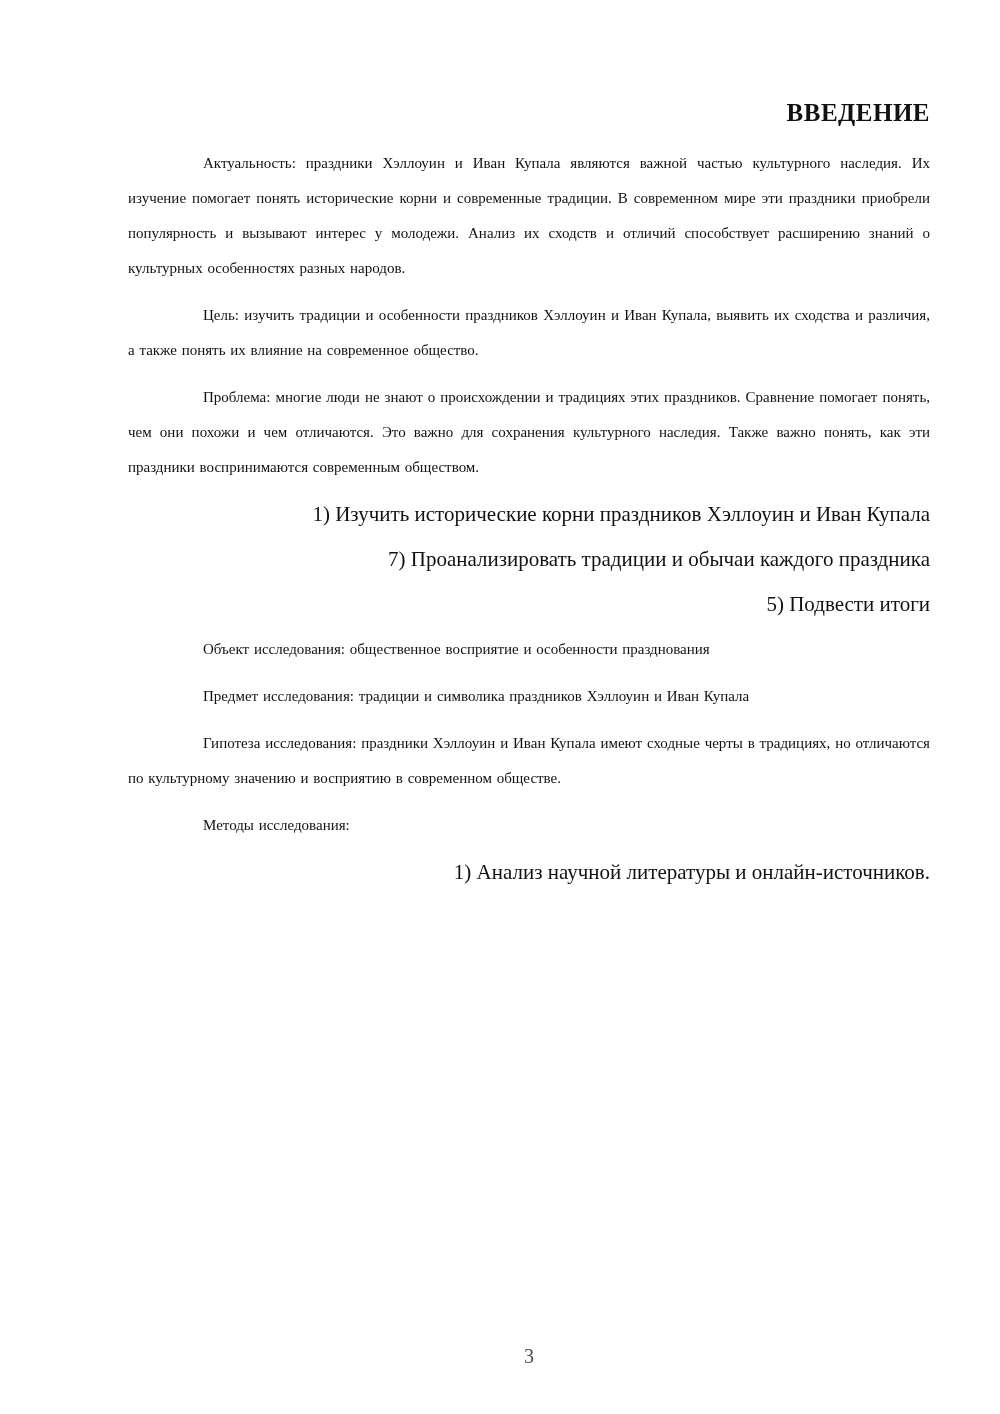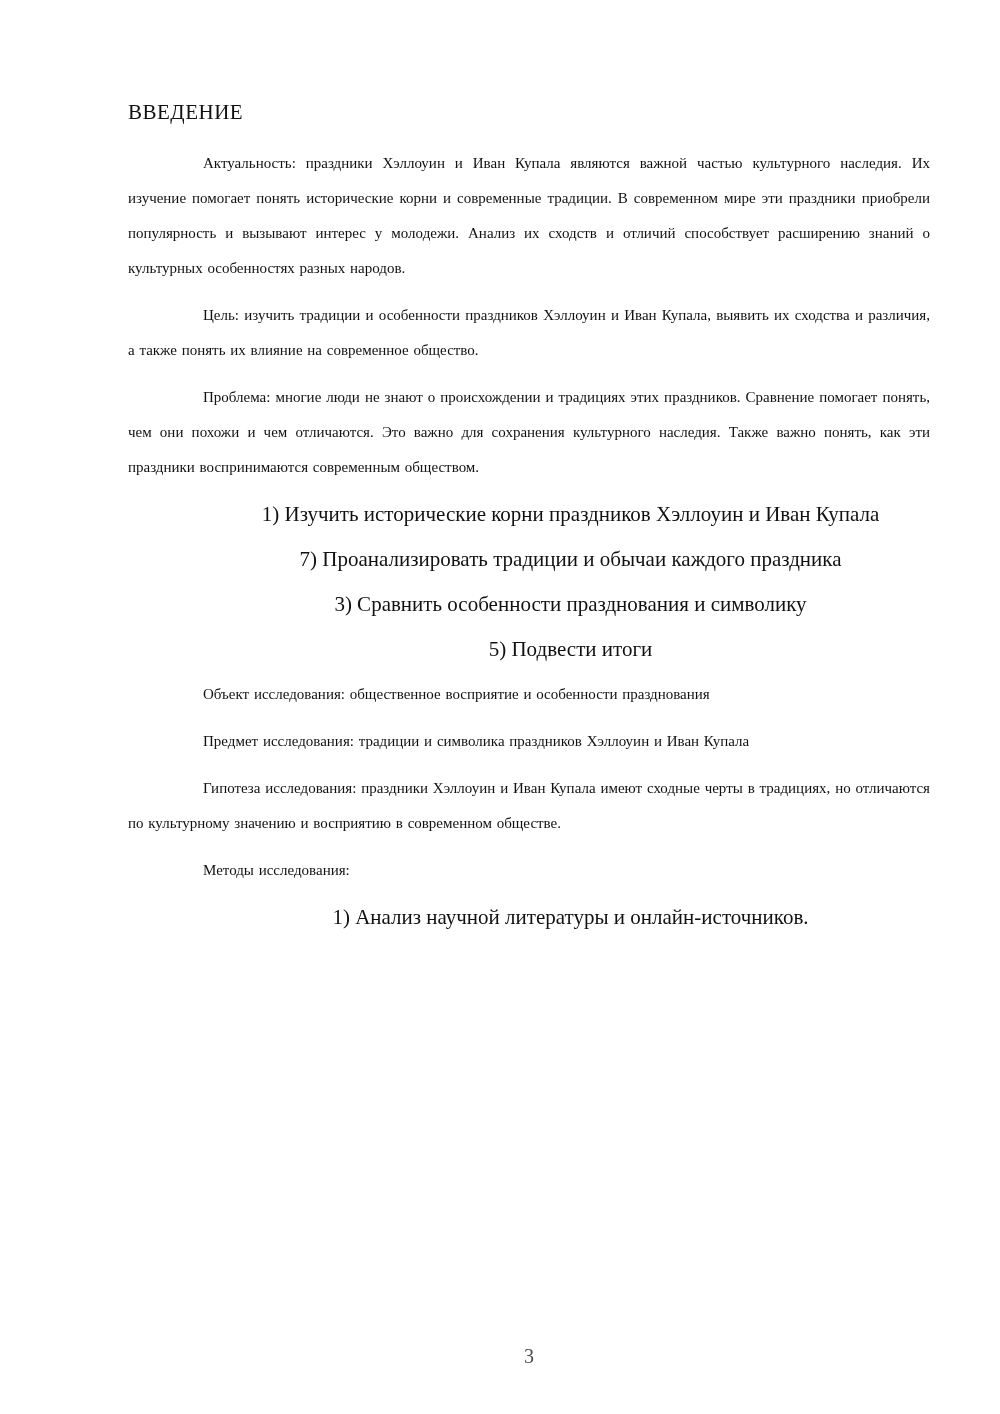--- a/index.html
+++ b/index.html
@@ -12,40 +12,40 @@
     width: 1000px;
     height: 1414px;
     background: #ffffff;
     box-sizing: border-box;
     padding: 95px 70px 0 128px;
     font-family: "Liberation Serif", "DejaVu Serif", serif;
     color: #111111;
     overflow: hidden;
   }
   .doc-title {
-    font-size: 21px;
-    font-weight: normal;
+    font-size: 25px;
+    font-weight: bold;
     line-height: 35px;
-    text-align: left;
+    text-align: right;
     margin: 0 0 16px 0;
     letter-spacing: 0.5px;
   }
   .para {
     font-size: 15px;
     line-height: 35px;
     text-align: justify;
     text-align-last: left;
     text-indent: 75px;
     margin: 0 0 12px 0;
     word-spacing: 1px;
   }
   .nitem {
     font-size: 21px;
     line-height: 35px;
-    text-align: center;
+    text-align: right;
     margin: 0 0 10px 83px;
   }
   .page-number {
     position: absolute;
     left: 128px;
     right: 70px;
     bottom: 46px;
     text-align: center;
     font-size: 20px;
     line-height: 24px;
@@ -61,21 +61,20 @@
 
   <p class="para">Актуальность: праздники Хэллоуин и Иван Купала являются важной частью культурного наследия. Их изучение помогает понять исторические корни и современные традиции. В современном мире эти праздники приобрели популярность и вызывают интерес у молодежи. Анализ их сходств и отличий способствует расширению знаний о культурных особенностях разных народов.</p>
 
   <p class="para">Цель: изучить традиции и особенности праздников Хэллоуин и Иван Купала, выявить их сходства и различия, а также понять их влияние на современное общество.</p>
 
   <p class="para">Проблема: многие люди не знают о происхождении и традициях этих праздников. Сравнение помогает понять, чем они похожи и чем отличаются. Это важно для сохранения культурного наследия. Также важно понять, как эти праздники воспринимаются современным обществом.</p>
 
 
   <div class="nitem">1) Изучить исторические корни праздников Хэллоуин и Иван Купала</div>
   <div class="nitem">7) Проанализировать традиции и обычаи каждого праздника</div>
-  <div class="nitem">3) Сравнить особенности празднования и символику</div>
   <div class="nitem">5) Подвести итоги</div>
 
   <p class="para">Объект исследования: общественное восприятие и особенности празднования</p>
 
   <p class="para">Предмет исследования: традиции и символика праздников Хэллоуин и Иван Купала</p>
 
   <p class="para">Гипотеза исследования: праздники Хэллоуин и Иван Купала имеют сходные черты в традициях, но отличаются по культурному значению и восприятию в современном обществе.</p>
 
   <p class="para">Методы исследования:</p>
 

